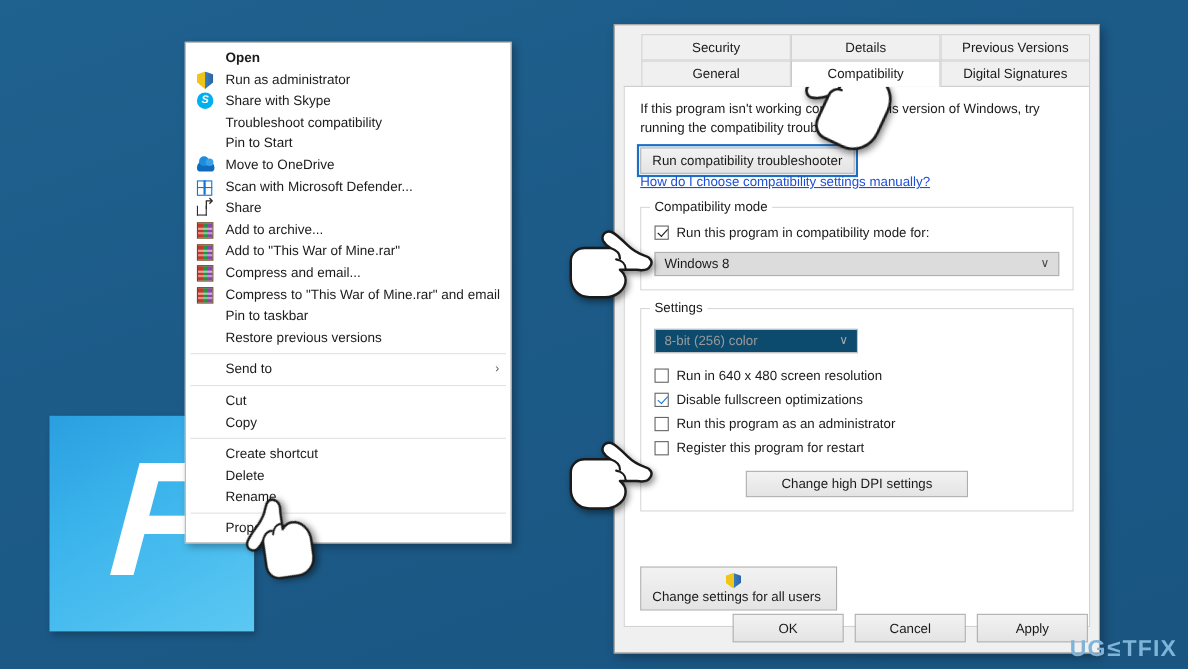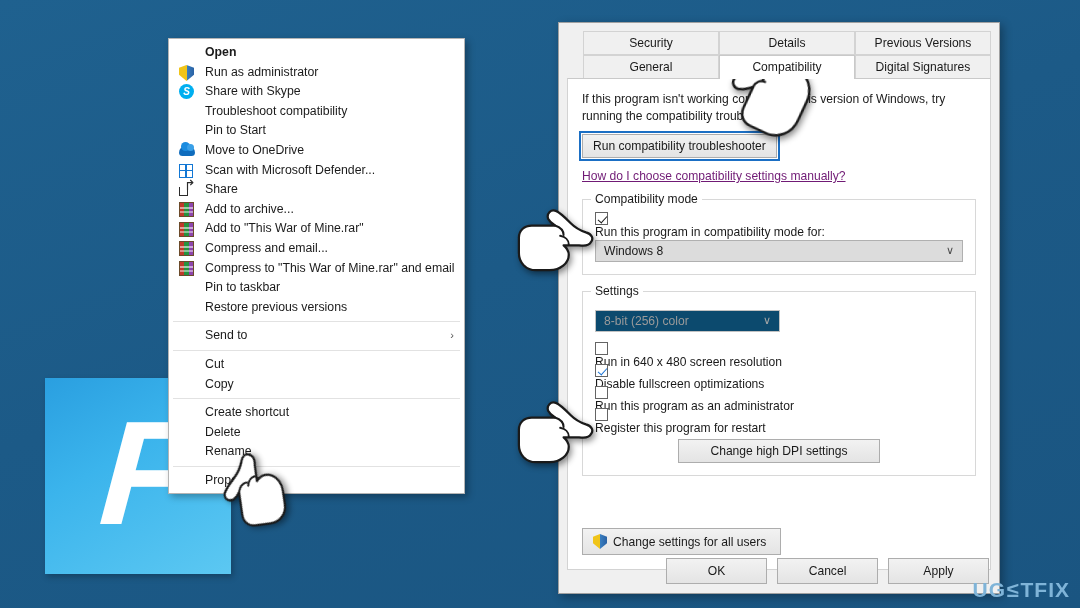--- a/index.html
+++ b/index.html
@@ -214,46 +214,44 @@
     color: #1a1a1a;
     padding: 4px 10px;
     box-sizing: border-box;
     cursor: default;
   }
   .btn.focus {
     outline: 2px solid #1b6fc4;
     outline-offset: 1px;
   }
   .link {
-    color: #701a75;
+    color: #1d4ed8;
     text-decoration: underline;
     display: inline-block;
-    margin-top: 11px;
     font-size: 12.1px;
   }
   .group {
     border: 1px solid #d8d8d8;
     margin-top: 16px;
     padding: 10px 12px 12px 12px;
     position: relative;
   }
   .group > .legend {
     position: absolute;
     top: -8px; left: 8px;
     background: #ffffff;
     padding: 0 4px;
     font-size: 12.1px;
     color: #1a1a1a;
   }
   .cb-row {
     display: flex;
-    align-items: flex-start;
+    align-items: center;
     margin: 2px 0 2px 0;
     height: 20px;
-    flex-direction: column;
   }
   .cbx {
     width: 13px; height: 13px;
     border: 1px solid #646464;
     background: #ffffff;
     box-sizing: border-box;
     margin-right: 7px;
     flex: 0 0 13px;
     position: relative;
   }
@@ -288,21 +286,21 @@
   .btn-dpi {
     display: block;
     margin: 11px auto 0 auto;
     width: 202px;
     text-align: center;
   }
   .btn-allusers {
     position: absolute;
     left: 14px; bottom: 14px;
     padding: 5px 14px 5px 10px;
-    display: flex; align-items: center;
+    display: flex; align-items: center; flex-direction: column;
   }
   .mini-shield {
     width: 14px; height: 15px;
     margin-right: 6px;
     background: linear-gradient(90deg,#f0c419 0%,#f0c419 50%,#3a7fc1 50%,#2a62a4 100%);
     clip-path: polygon(50% 0, 100% 18%, 100% 62%, 50% 100%, 0 62%, 0 18%);
     flex: 0 0 14px;
   }
   .dlg-footer {
     position: absolute;

